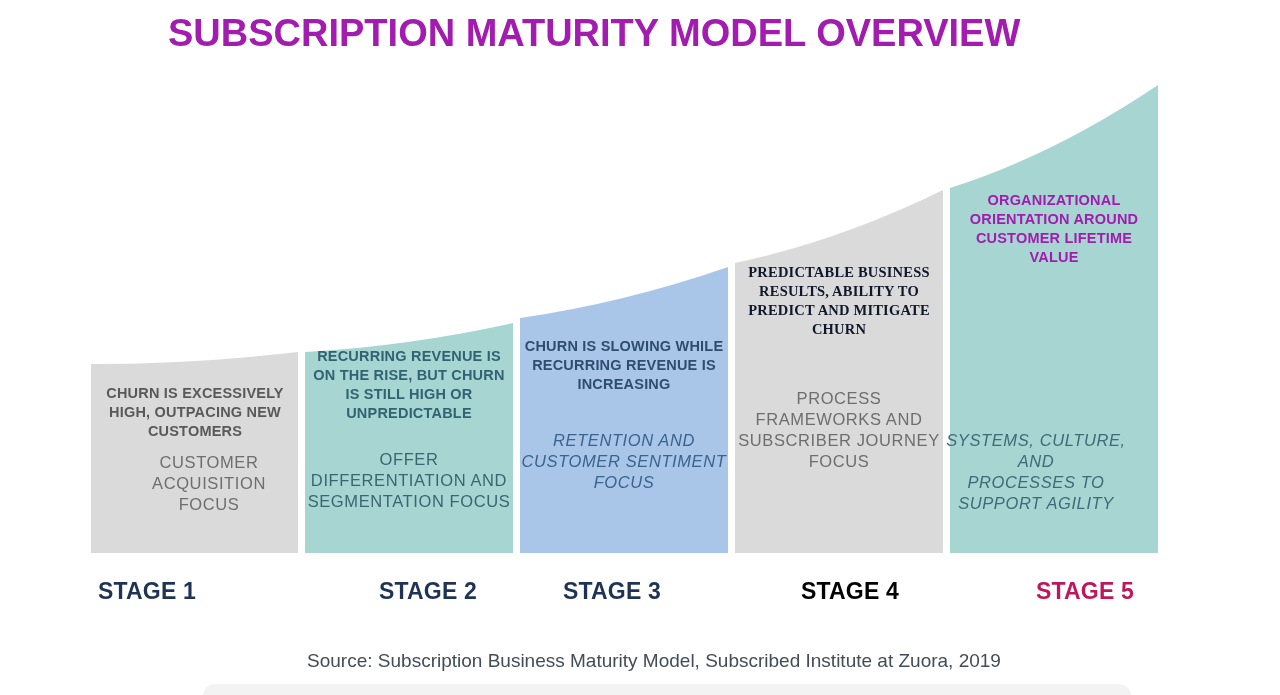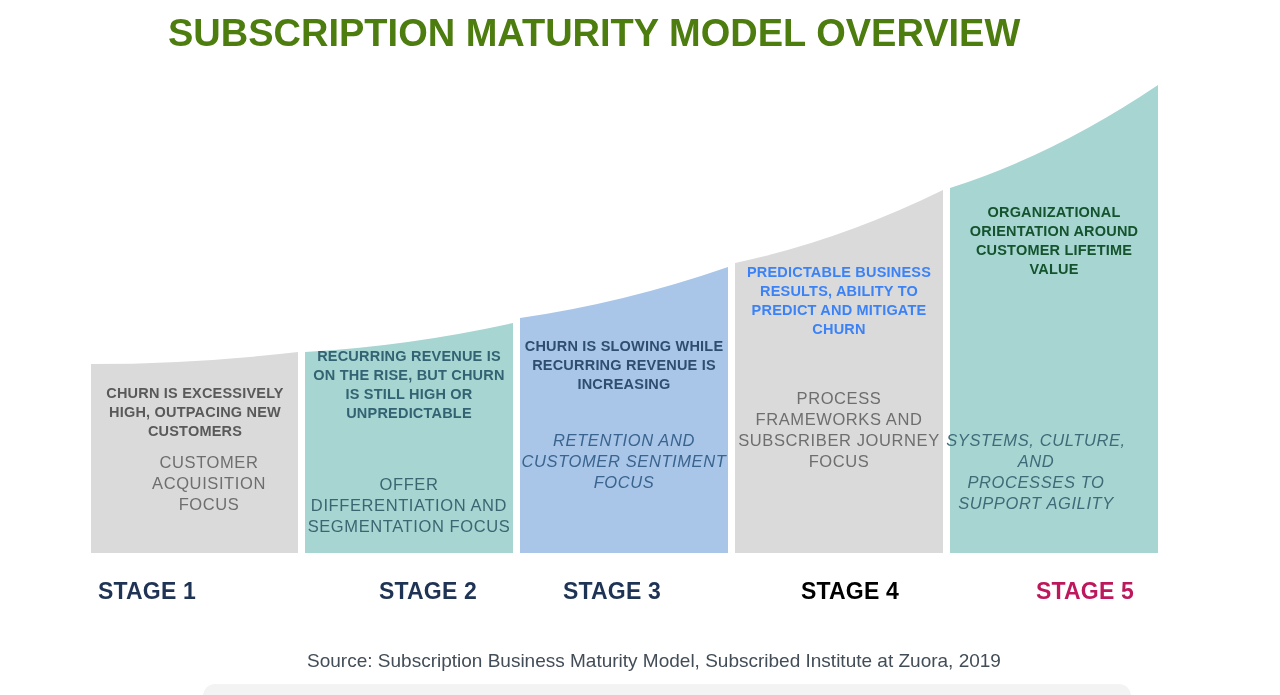--- a/index.html
+++ b/index.html
@@ -43,21 +43,21 @@
   .focus {
     font-size: 16.5px;
     line-height: 21px;
     font-weight: 400;
     letter-spacing: 0.6px;
   }
   
   .s1.headline { left: 91px;  top: 384px; }
   .s1.focus    { left: 91px;  top: 452px; padding-left: 28px; }
   .s2.headline { left: 305px; top: 347px; }
-  .s2.focus    { left: 305px; top: 474px; }
+  .s2.focus    { left: 305px; top: 449px; }
   .s3.headline { left: 520px; top: 337px; }
   .s3.focus    { left: 520px; top: 430px; font-style: italic; }
   .s4.headline { left: 735px; top: 263px; }
   .s4.focus    { left: 735px; top: 388px; }
   .s5.headline { left: 950px; top: 191px; }
   .s5.focus-a  { left: 950px; top: 368px; }
   .s5.focus-b  { left: 932px; top: 430px; font-style: italic; }
   .s5.focus-a, .s5.focus-b {
     font-size: 16.5px; line-height: 21px; font-weight: 400; letter-spacing: 0.6px;
   }
@@ -95,21 +95,21 @@
     height: 12px;
     background: #F3F3F4;
     border-radius: 14px 14px 0 0;
   }
 </style>
 </head>
 <body>
 
 <div class="canvas">
 
-  <div class="page-title" style="color: #4d7c0f;">SUBSCRIPTION MATURITY MODEL OVERVIEW</div>
+  <div class="page-title" style="color: #a21caf;">SUBSCRIPTION MATURITY MODEL OVERVIEW</div>
 
   <svg class="bars-svg" viewBox="0 0 1280 695" xmlns="http://www.w3.org/2000/svg" aria-hidden="true">
     <path d="M91,364 Q194.5,364 298,352 L298,553 L91,553 Z" fill="#DADADB"></path>
     <path d="M305,352 Q409,346 513,323 L513,553 L305,553 Z" fill="#A6D5D2"></path>
     <path d="M520,318 Q624,303 728,267 L728,553 L520,553 Z" fill="#A9C6E9"></path>
     <path d="M735,263 Q839,241 943,190 L943,553 L735,553 Z" fill="#DADADB"></path>
     <path d="M950,188 Q1054,155 1158,85 L1158,553 L950,553 Z" fill="#A6D5D2"></path>
   </svg>
 
   <div class="stage-text headline s1" style="color: rgb(89, 89, 89);">CHURN IS EXCESSIVELY
@@ -127,30 +127,30 @@
 DIFFERENTIATION AND
 SEGMENTATION FOCUS</div>
 
   <div class="stage-text headline s3" style="color: rgb(46, 78, 112);">CHURN IS SLOWING WHILE
 RECURRING REVENUE IS
 INCREASING</div>
   <div class="stage-text focus s3" style="color: rgb(58, 100, 142);">RETENTION AND
 CUSTOMER SENTIMENT
 FOCUS</div>
 
-  <div class="stage-text headline s4" style="color: #3b82f6;">PREDICTABLE BUSINESS
+  <div class="stage-text headline s4" style="color: #0f172a; font-family: Liberation Serif, serif;">PREDICTABLE BUSINESS
 RESULTS, ABILITY TO
 PREDICT AND MITIGATE
 CHURN</div>
   <div class="stage-text focus s4" style="color: rgb(110, 110, 110);">PROCESS
 FRAMEWORKS AND
 SUBSCRIBER JOURNEY
 FOCUS</div>
 
-  <div class="stage-text headline s5" style="color: #14532d; margin-top: 12px;">ORGANIZATIONAL
+  <div class="stage-text headline s5" style="color: #a21caf;">ORGANIZATIONAL
 ORIENTATION AROUND
 CUSTOMER LIFETIME
 VALUE</div>
   <div class="stage-text focus-b s5" style="color: rgb(63, 106, 120);">SYSTEMS, CULTURE, AND
 PROCESSES TO
 SUPPORT AGILITY</div>
 
   <div class="stage-label label-1" style="color: rgb(31, 51, 85);">STAGE 1</div>
   <div class="stage-label label-2" style="color: rgb(31, 51, 85);">STAGE 2</div>
   <div class="stage-label label-3" style="color: rgb(31, 51, 85);">STAGE 3</div>

